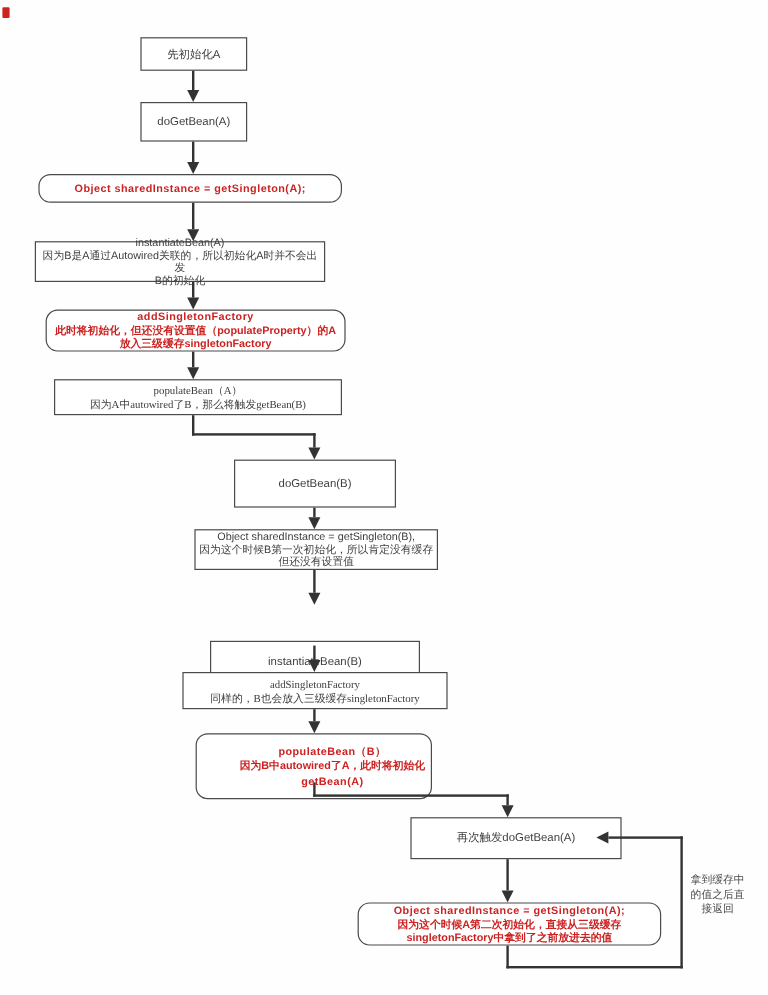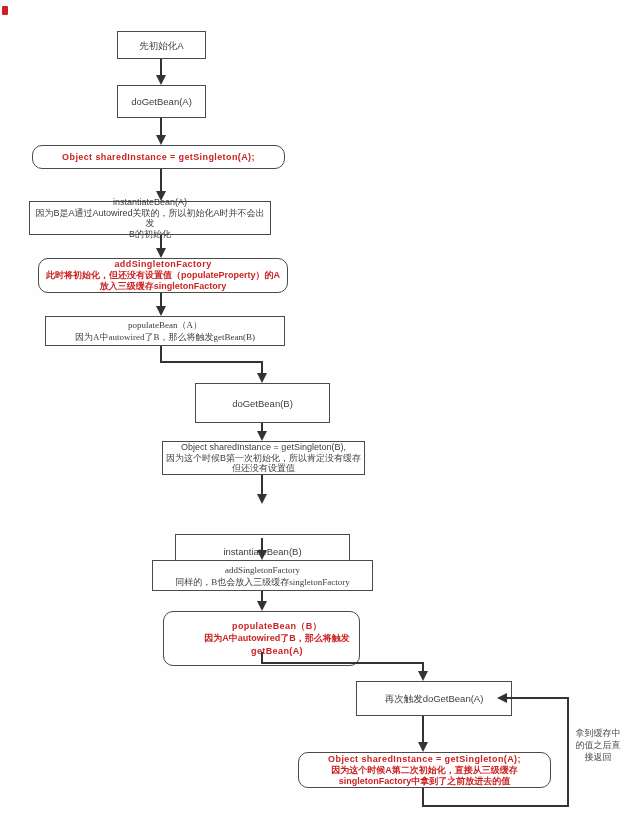--- a/index.html
+++ b/index.html
@@ -87,25 +87,25 @@
     <div class="ln big">instantiateBean(B)</div>
   </div>
 
   <div class="node lh12" style="left:152px;top:560px;width:221px;height:31px;">
     <div class="ln">addSingletonFactory</div>
     <div class="ln">同样的，B也会放入三级缓存singletonFactory</div>
   </div>
 
   <div class="node red lh125" style="left:163px;top:611px;width:197px;height:55px;padding-left:34px;">
     <div class="ln code">populateBean（B）</div>
-    <div class="ln">因为A中autowired了B，那么将触发</div>
+    <div class="ln">因为B中autowired了A，此时将初始化</div>
     <div class="ln code">getBean(A)</div>
   </div>
 
-  <div class="node" style="left:356px;top:681px;width:156px;height:35px;text-align:right;">
+  <div class="node" style="left:342px;top:681px;width:176px;height:35px;text-align:right;">
     <div class="ln big">再次触发doGetBean(A)</div>
   </div>
 
   <div class="node red" style="left:298px;top:752px;width:253px;height:36px;">
     <div class="ln code">Object sharedInstance = getSingleton(A);</div>
     <div class="ln">因为这个时候A第二次初始化，直接从三级缓存</div>
     <div class="ln">singletonFactory中拿到了之前放进去的值</div>
   </div>
 
   <div class="side-note">

